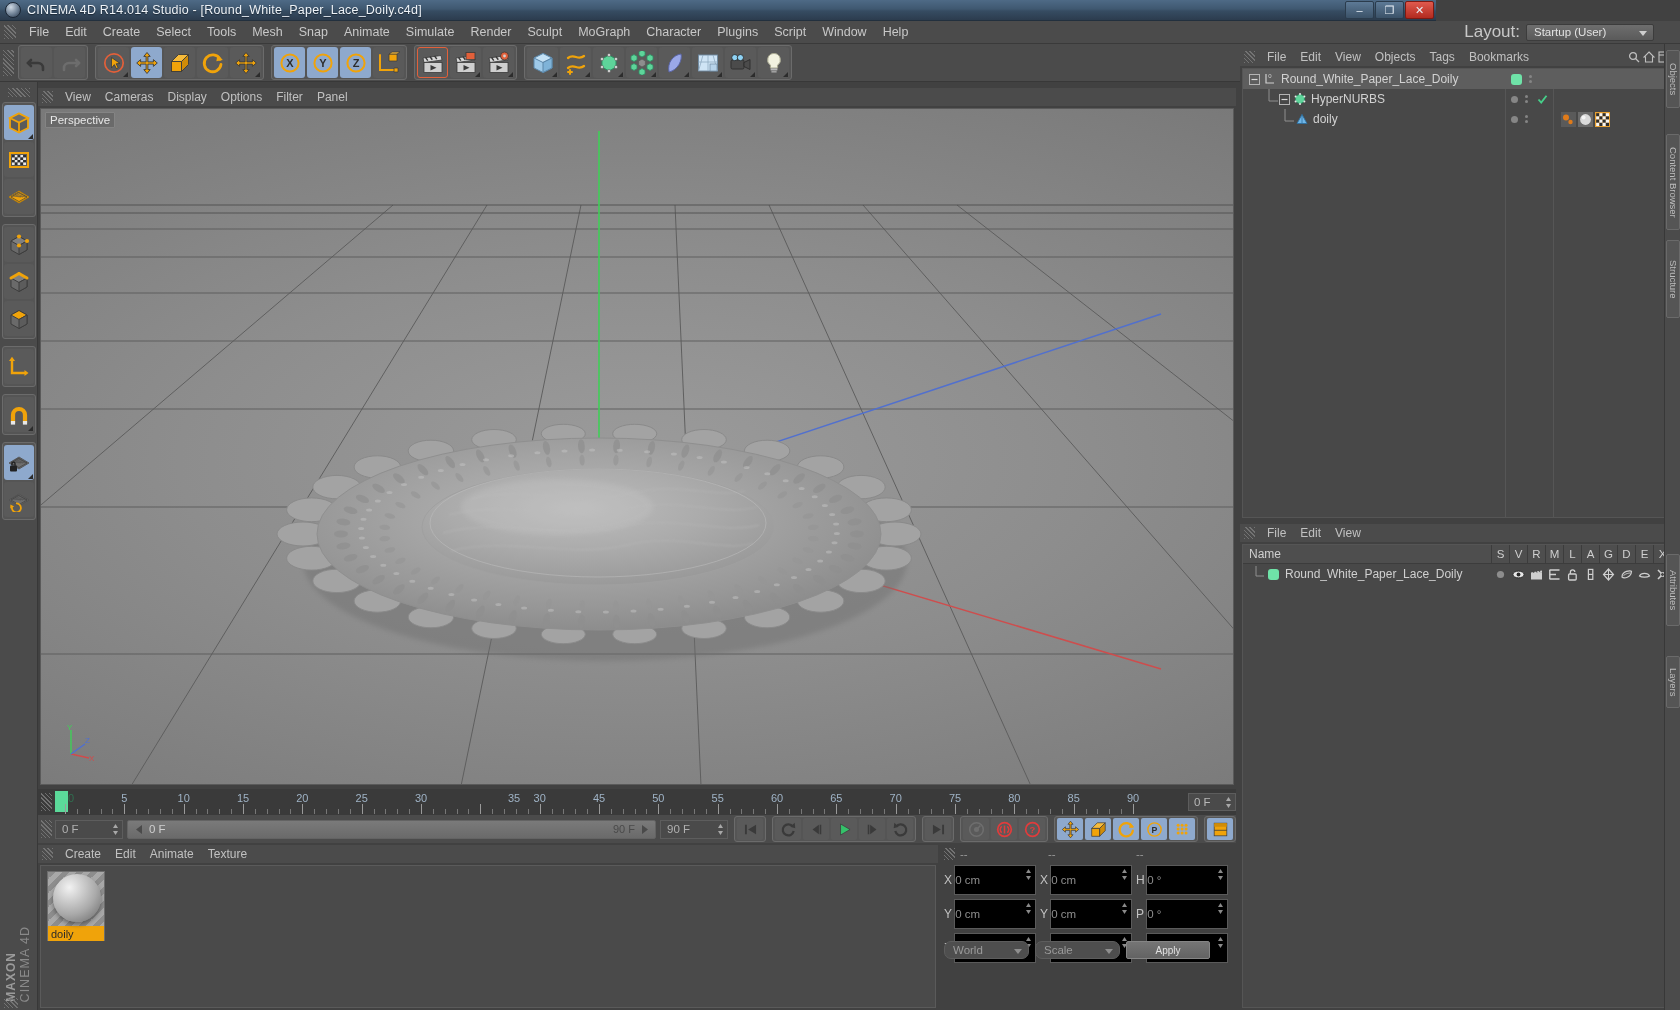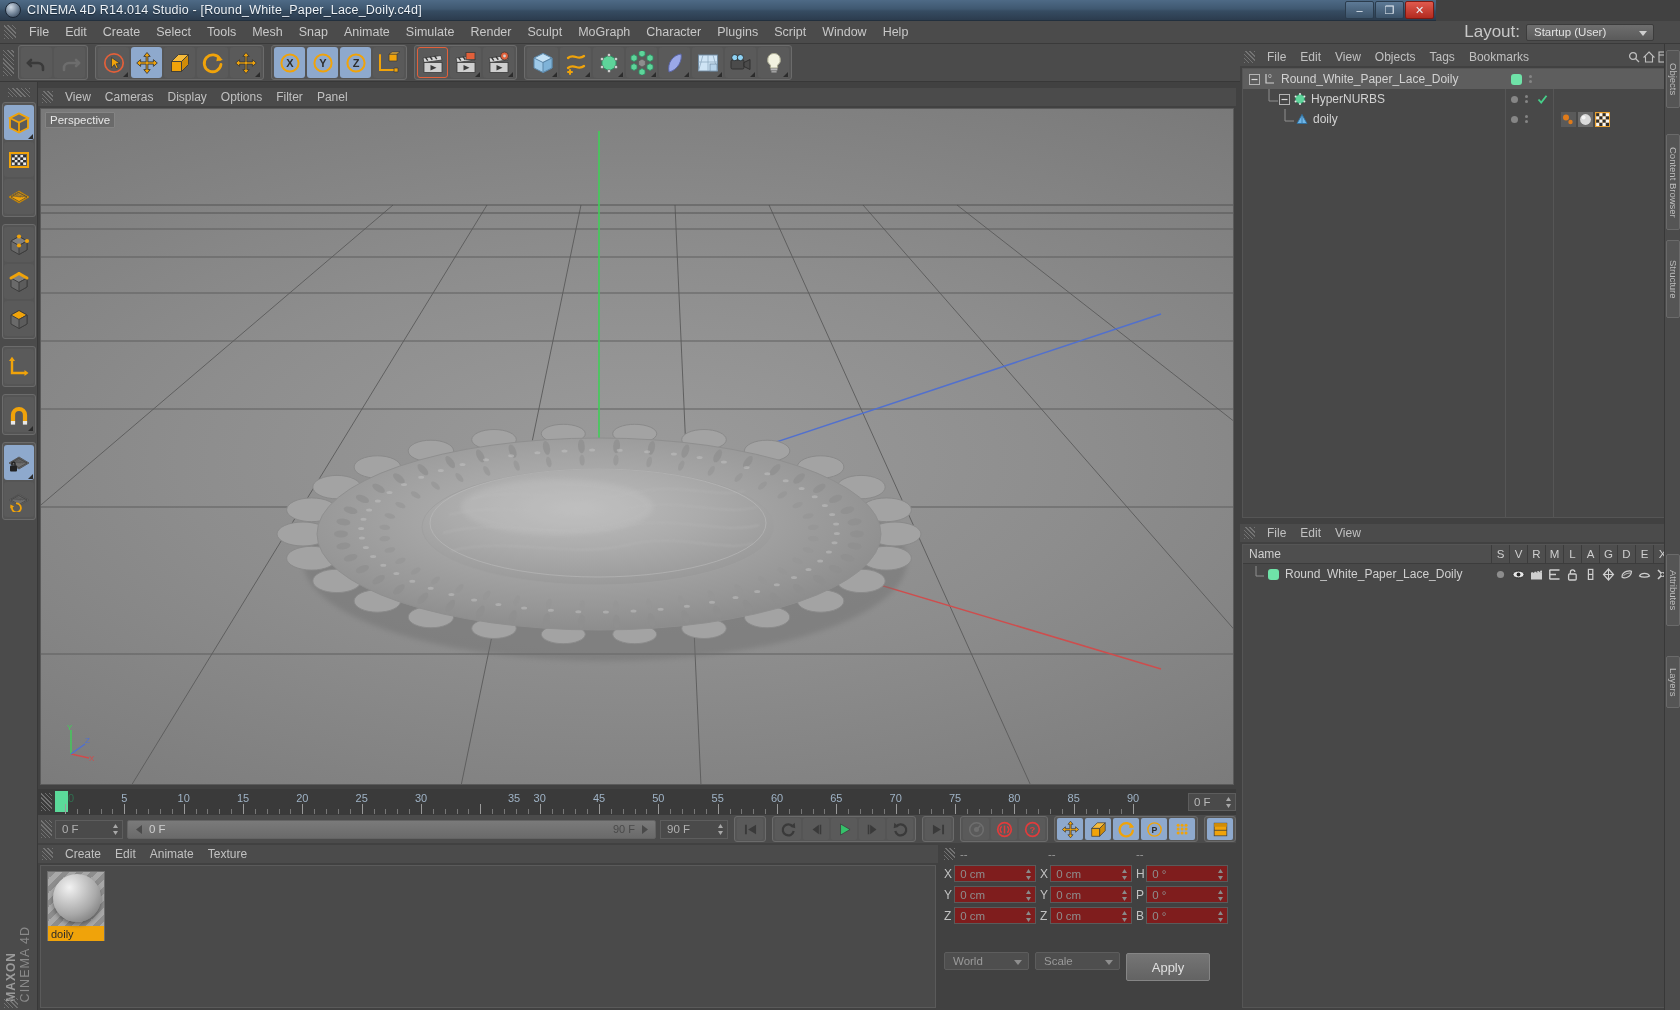--- a/index.html
+++ b/index.html
@@ -141,32 +141,32 @@
     display:flex; align-items:center; padding-left:3px; }
 
   
   .coordmgr { position:absolute; left:940px; top:845px; width:296px; height:165px; background:#414141; }
   .cm-head { height:18px; display:flex; align-items:center; }
   .cm-head .grip { width:11px; height:12px; margin:0 5px 0 4px; }
   .cm-hcell { color:#9a9a9a; font-size:11.5px; width:88px; }
   .cm-rows { position:absolute; left:4px; top:20px; width:288px; }
   .cm-row { display:flex; align-items:center; margin-bottom:4px; }
   .cm-lbl { width:11px; color:#c2c2c2; font-size:12px; text-align:left; }
-  .cm-inp { width:88px; height:17px; background:#7f1d1d; border:1px solid #5a5a5a;
-    color:#8e8e8e; font-size:11.5px; display:flex; align-items:center; padding-left:5px;
+  .cm-inp { width:88px; height:30px; background:#000000; border:1px solid #5a5a5a;
+    color:#8e8e8e; font-size:11.5px; display:flex; align-items:center; 
     margin-right:4px; position:relative; }
   .cm-btns { display:flex; align-items:center; margin-top:4px; }
   .cm-drop { width:85px; height:18px; background:#4e4e4e; border:1px solid #5d5d5d;
     color:#9a9a9a; font-size:11.5px; display:flex; align-items:center;
-    padding-left:8px; margin-right:6px; position:relative; border-radius:2px; }
+    padding-left:8px; margin-right:6px; position:relative; border-radius:7px; }
   .cm-drop:after { content:''; position:absolute; right:6px; top:7px;
     border-left:4px solid transparent; border-right:4px solid transparent; border-top:5px solid #8e8e8e; }
-  .cm-apply { width:84px; height:28px; background:linear-gradient(to bottom,#757575,#636363);
-    border:1px solid #858585; border-radius:2px; color:#e0e0e0; font-size:13px;
-    display:flex; align-items:center; justify-content:center;margin-top:12px; }
+  .cm-apply { width:84px; height:18px; background:linear-gradient(to bottom,#757575,#636363);
+    border:1px solid #858585; border-radius:2px; color:#e0e0e0; font-size:10px;
+    display:flex; align-items:center; justify-content:center; }
 
   
   .objmgr { position:absolute; left:1240px; top:48px; width:434px; height:472px; background:#414141; }
   .om-menu { height:18px; display:flex; align-items:center; background:#4b4b4b; }
   .om-tools { margin-left:auto; display:flex; align-items:center; padding-right:4px; gap:3px; }
   .om-body { position:absolute; left:2px; top:20px; width:430px; height:450px;
     background:#484848; border:1px solid #555; overflow:hidden; }
   .om-row { height:20px; display:flex; align-items:center; position:relative; }
   .om-row.sel { background:#5e5e5e; }
   .om-tree { display:flex; align-items:center; flex:1; min-width:0; }

